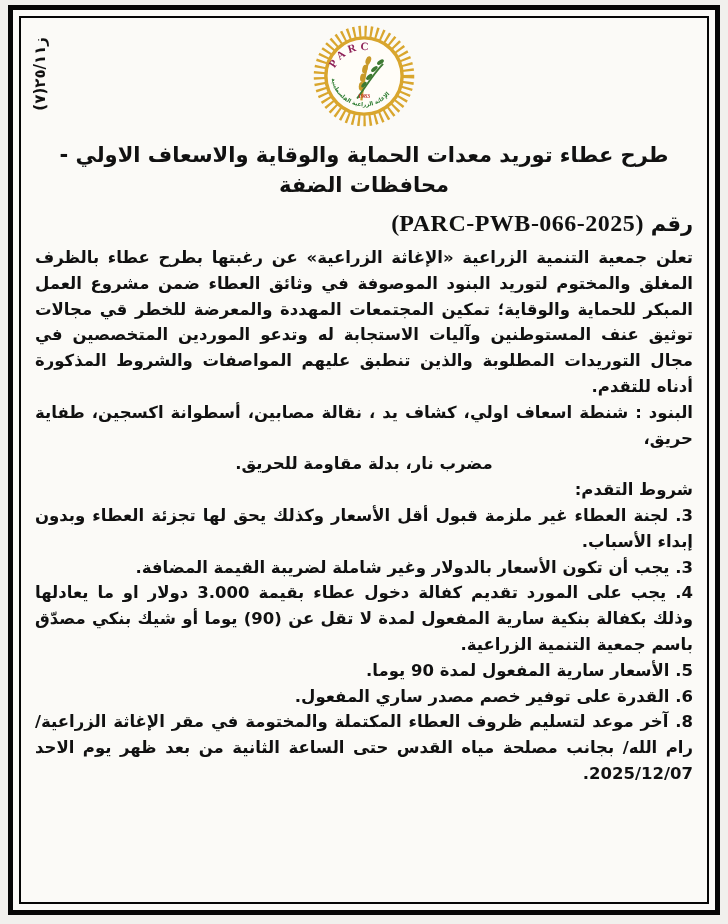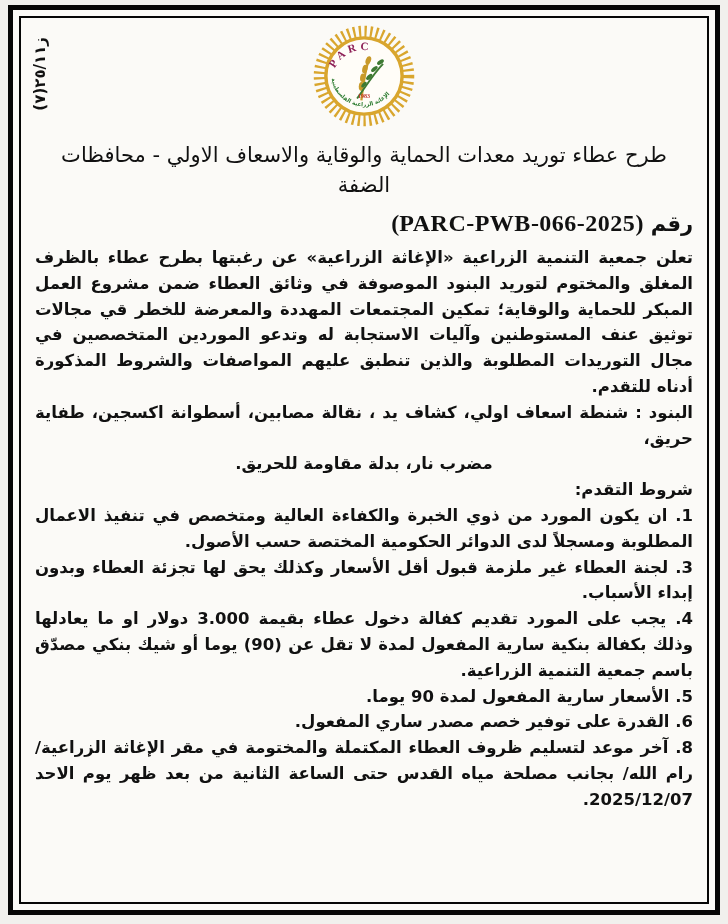--- a/index.html
+++ b/index.html
@@ -22,21 +22,21 @@
   }
   .sidenote{position:absolute;left:10px;top:18px;width:0;height:0;}
   .sidenote span{
     display:inline-block;white-space:nowrap;
     transform:rotate(-90deg) translateX(-100%);transform-origin:0 0;
     font-weight:bold;font-size:15px;letter-spacing:1px;
   }
   .logo-wrap{text-align:center;margin-top:2px;height:106px;}
   .title{
     direction:rtl;text-align:center;
-    font-size:21px;font-weight:normal;
+    font-size:21px;font-weight:bold;
     margin-top:10px;line-height:30px;
   }
   .ref-line{
     direction:rtl;
     font-size:21px;font-weight:bold;
     margin:10px 0 8px 0;
   }
   .ref-line .latin{
     font-family:"Liberation Serif", serif;
     font-size:24px;font-weight:bold;
@@ -92,22 +92,22 @@
       <span>رقم</span>
       <span class="latin">(PARC-PWB-066-2025)</span>
     </div>
 
     <div class="bodytext">
       <p class="para">تعلن جمعية التنمية الزراعية «الإغاثة الزراعية» عن رغبتها بطرح عطاء بالظرف المغلق والمختوم لتوريد البنود الموصوفة في وثائق العطاء ضمن مشروع العمل المبكر للحماية والوقاية؛ تمكين المجتمعات المهددة والمعرضة للخطر قي مجالات توثيق عنف المستوطنين وآليات الاستجابة له وتدعو الموردين المتخصصين في مجال التوريدات المطلوبة والذين تنطبق عليهم المواصفات والشروط المذكورة أدناه للتقدم.</p>
       <p class="para">البنود : شنطة اسعاف اولي، كشاف يد ، نقالة مصابين، أسطوانة اكسجين، طفاية حريق،</p>
       <p class="para center-line">مضرب نار، بدلة مقاومة للحريق.</p>
       <p class="para">شروط التقدم:</p>
 
-      <p class="para">1. ان يكون المورد من ذوي الخبرة والكفاءة العالية ومتخصص في تنفيذ الاعمال المطلوبة ومسجلاً لدى الدوائر الحكومية المختصة حسب الأصول.</p>
       <p class="para">3. لجنة العطاء غير ملزمة قبول أقل الأسعار وكذلك يحق لها تجزئة العطاء وبدون إبداء الأسباب.</p>
+      <p class="para">3. يجب أن تكون الأسعار بالدولار وغير شاملة لضريبة القيمة المضافة.</p>
       <p class="para">4. يجب على المورد تقديم كفالة دخول عطاء بقيمة 3.000 دولار او ما يعادلها وذلك بكفالة بنكية سارية المفعول لمدة لا تقل عن (90) يوما أو شيك بنكي مصدّق باسم جمعية التنمية الزراعية.</p>
       <p class="para">5. الأسعار سارية المفعول لمدة 90 يوما.</p>
       <p class="para">6. القدرة على توفير خصم مصدر ساري المفعول.</p>
       <p class="para">8. آخر موعد لتسليم ظروف العطاء المكتملة والمختومة في مقر الإغاثة الزراعية/ رام الله/ بجانب مصلحة مياه القدس حتى الساعة الثانية من بعد ظهر يوم الاحد 2025/12/07.</p>
 
     </div>
 
   </div>
 </div>
 

